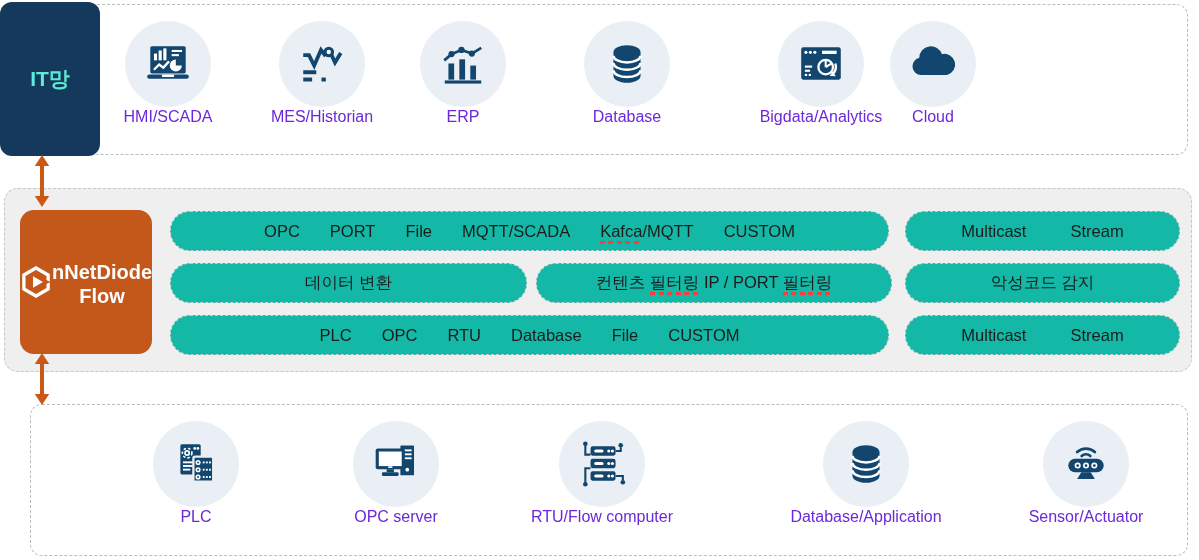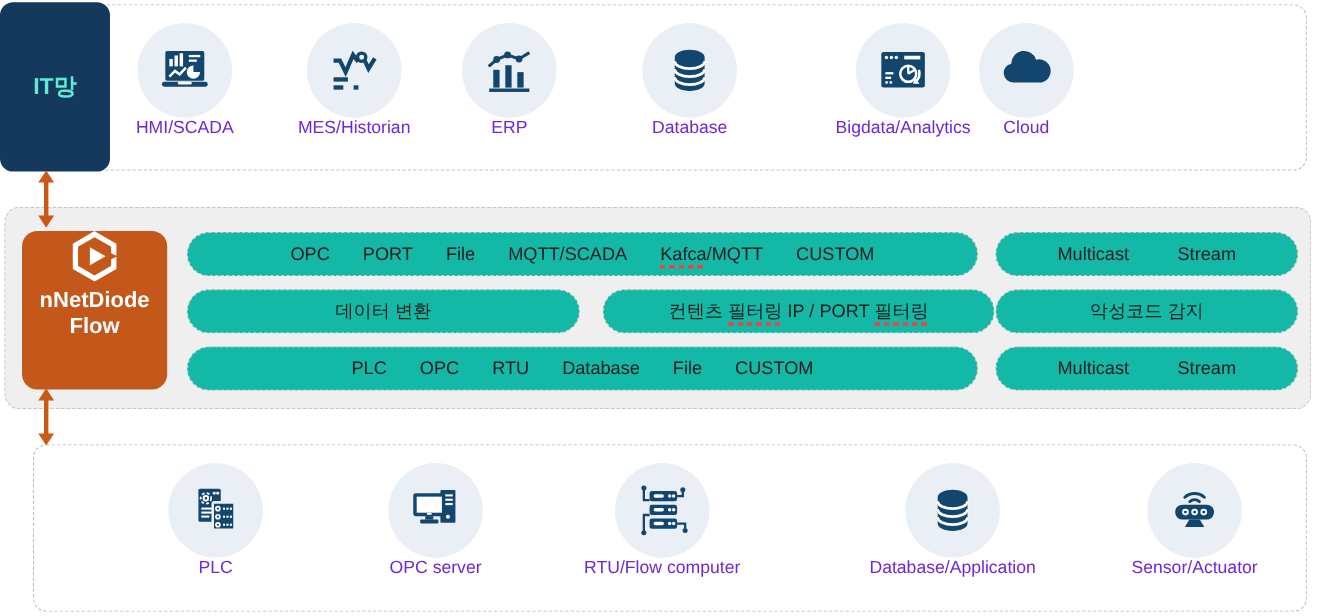--- a/index.html
+++ b/index.html
@@ -14,40 +14,40 @@
 
   
   .netbox{position:absolute;left:0;width:100px;height:154px;background:#15395D;border-radius:12px;color:#5eead4;
           display:flex;flex-direction:column;align-items:center;justify-content:center;
           font-size:21px;font-weight:bold;line-height:1.25;z-index:3;text-align:left;}
   .itbox{top:2px;}
   .icsbox{top:403px;}
 
   
   .edgebox{position:absolute;left:20px;top:210px;width:132px;height:144px;background:#C4571A;border-radius:14px;
-           display:flex;flex-direction:column;align-items:center;z-index:3;}
+           display:flex;flex-direction:row;align-items:center;z-index:3;}
   .edgebox .ttl{color:#fff;font-size:20px;font-weight:bold;line-height:1.18;text-align:center;margin-top:6px;}
 
   
   .item{position:absolute;display:flex;flex-direction:column;align-items:center;z-index:2;}
   .item .circ{width:86px;height:86px;border-radius:50%;background:#E9EFF4;display:flex;align-items:center;justify-content:center;}
   .item .lbl{margin-top:1px;font-size:16px;color:#6d28d9;text-align:center;white-space:nowrap;}
   .ti{width:130px;top:21px;}
   .bi{width:174px;top:421px;}
   .ti0{left:103px}.ti1{left:257px}.ti2{left:398px}.ti3{left:562px}.ti4{left:756px}.ti5{left:868px}.ti6{left:1022px}
   .bi0{left:109px}.bi1{left:309px}.bi2{left:515px}.bi3{left:779px}.bi4{left:999px}
 
   
   .pill{position:absolute;height:40px;background:#14b8a6;border:1px dashed #CBCBCB;border-radius:21px;box-sizing:border-box;
         display:flex;align-items:center;justify-content:center;font-size:16.5px;color:#1C1C1C;z-index:2;white-space:nowrap;}
   .r1{top:211px}.r2{top:263px}.r3{top:315px}
   .pl{left:170px;width:719px;}
   .pr{left:905px;width:275px;}
   .p2l{left:170px;width:357px;}
-  .p2m{left:548px;width:356px;justify-content:center;}
+  .p2m{left:536px;width:356px;justify-content:center;}
   .gap30{gap:30px}.gap44{gap:44px}
   .kgroup span{display:inline;}
 
   
   .sp{background-image:repeating-linear-gradient(90deg,#FC3B3B 0 5px,transparent 5px 8.5px);
       background-position:left bottom;background-size:100% 3px;background-repeat:no-repeat;padding-bottom:4px;}
 
   
   .arrow{position:absolute;z-index:4;}
 

